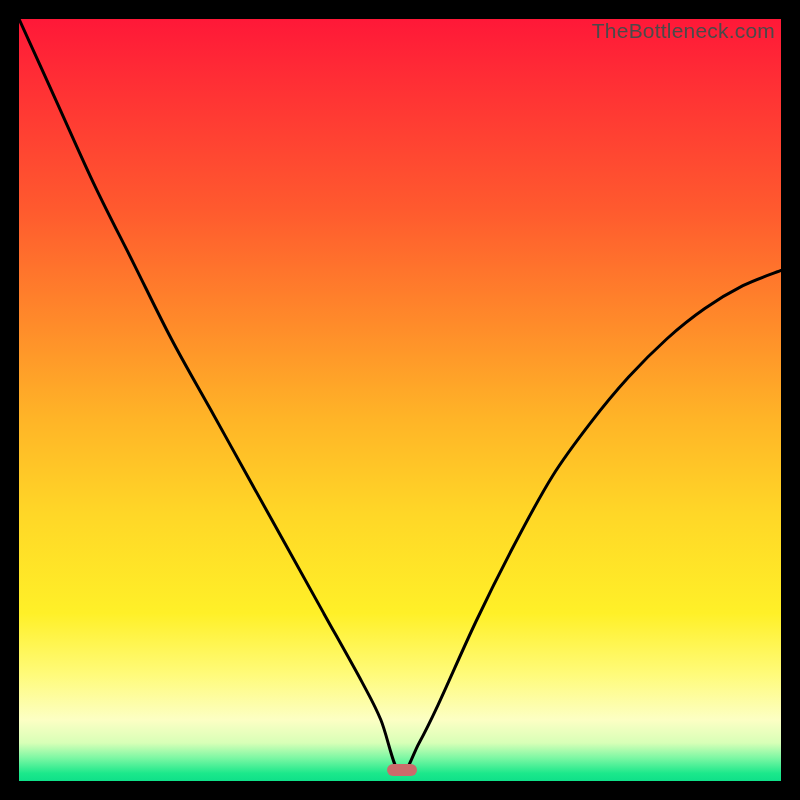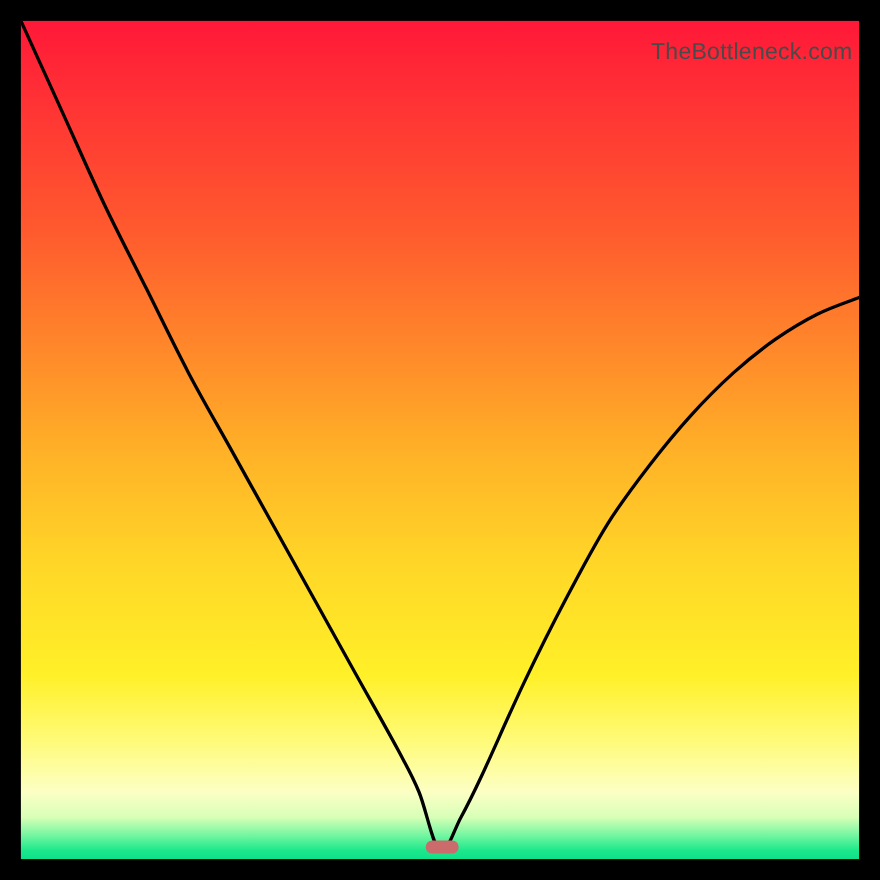--- a/index.html
+++ b/index.html
@@ -37,21 +37,21 @@
       #fcffc4 92%,
       #d8ffb7 95%,
       #7bf7a3 97%,
       #1be88b 99%,
       #0fe089 100%
     );
     overflow: hidden;
   }
   .watermark {
     position: absolute;
-    top: 17px;
+    top: 0px;
     right: 6px;
     color: #4a4a4a;
     font-size: 21px;
     font-weight: 400;
     letter-spacing: 0.2px;
     user-select: none;
     z-index: 5;
   }
   .marker {
     position: absolute;

